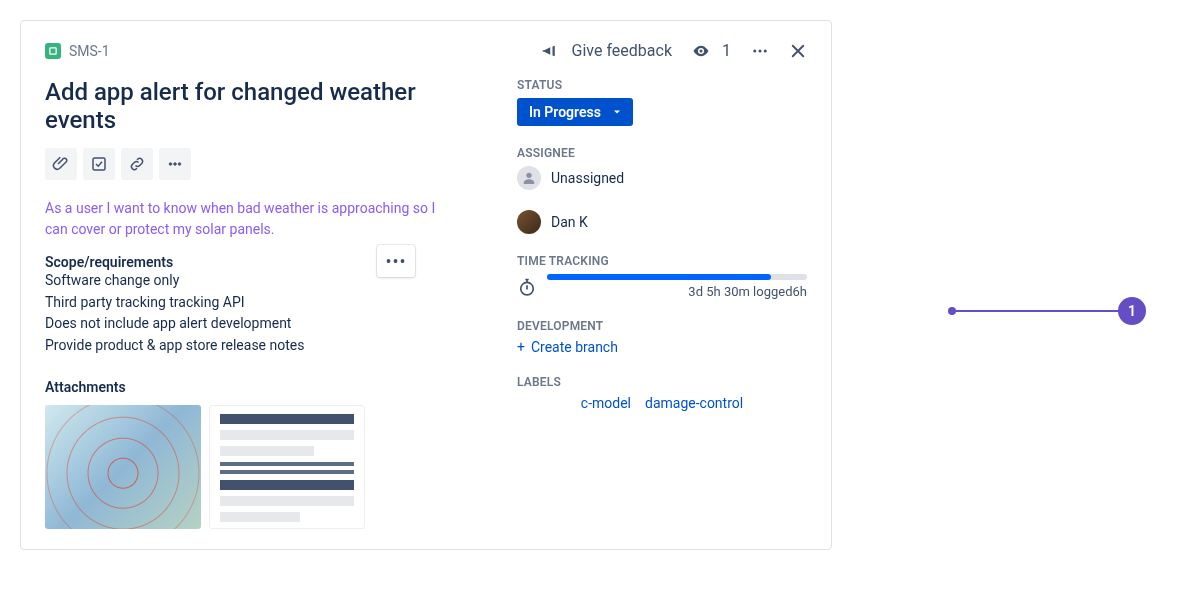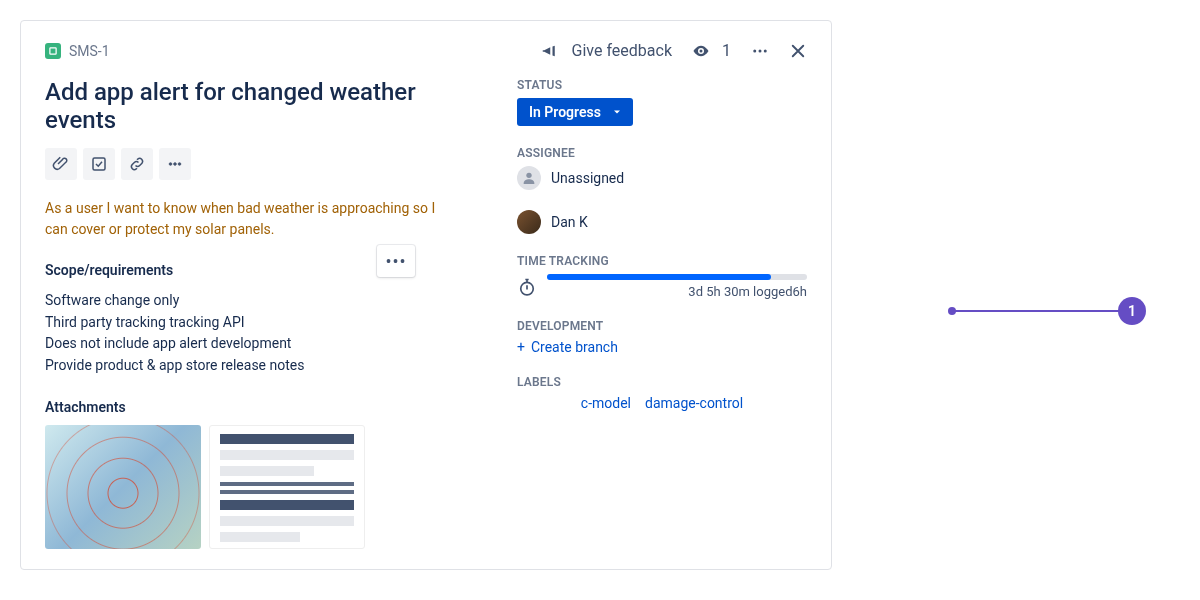--- a/index.html
+++ b/index.html
@@ -60,22 +60,22 @@
   }
   .action-row {
     display: flex; gap: 6px; margin-bottom: 18px;
   }
   .sq-btn {
     width: 32px; height: 32px; background: #f3f4f6; border-radius: 3px;
     display: flex; align-items: center; justify-content: center;
     cursor: pointer;
   }
   .sq-btn svg { width: 18px; height: 18px; fill: #42526E; stroke: #42526E; }
-  .description { color: #a16207; line-height: 1.5; margin-bottom: 22px; }
-  .section-h { font-weight: 600; margin-bottom: 12px; }
+  .description { color: #8b5cf6; line-height: 1.5; margin-bottom: 14px; }
+  .section-h { font-weight: 600; margin-bottom: 0; }
   .req-list div { line-height: 1.55; }
   .attach-h { font-weight: 600; margin-top: 22px; margin-bottom: 10px; }
   .attach-row { display: flex; gap: 8px; }
   .attach-thumb {
     width: 156px; height: 124px; border-radius: 3px; overflow: hidden;
     position: relative;
   }
   .thumb-map {
     background: linear-gradient(135deg,#cfe9ee 0%, #8fb8d6 50%, #b6d2c3 100%);
     position: relative;

